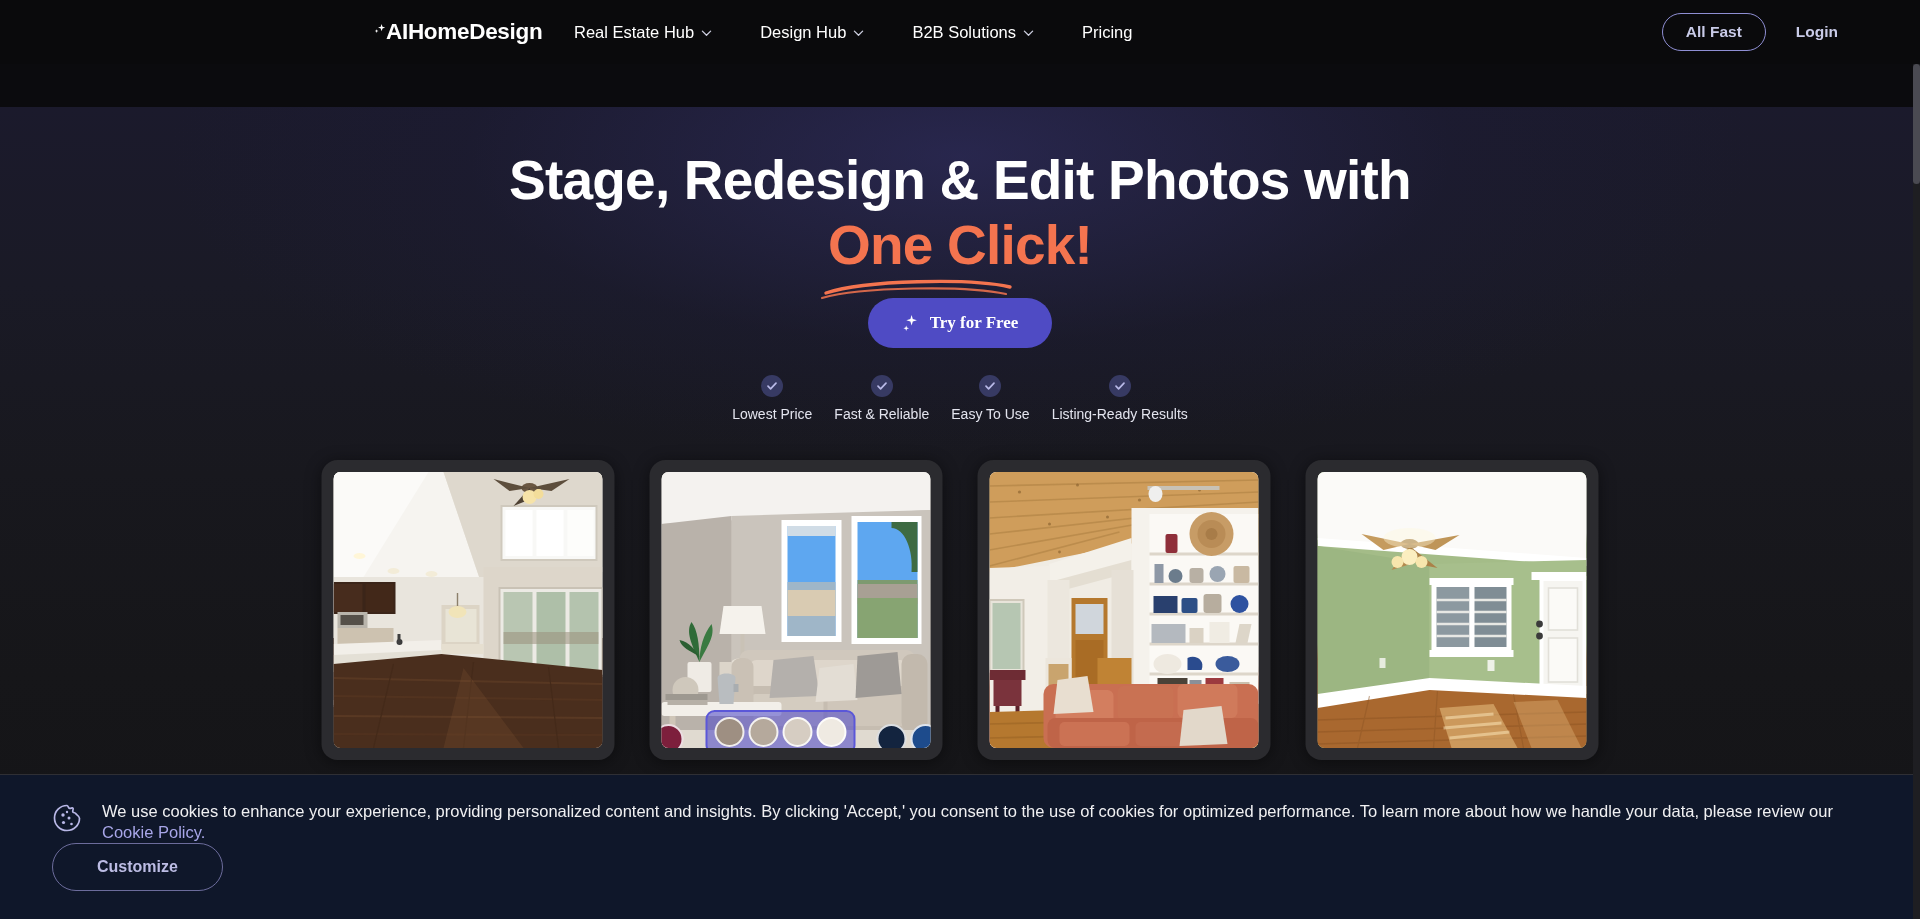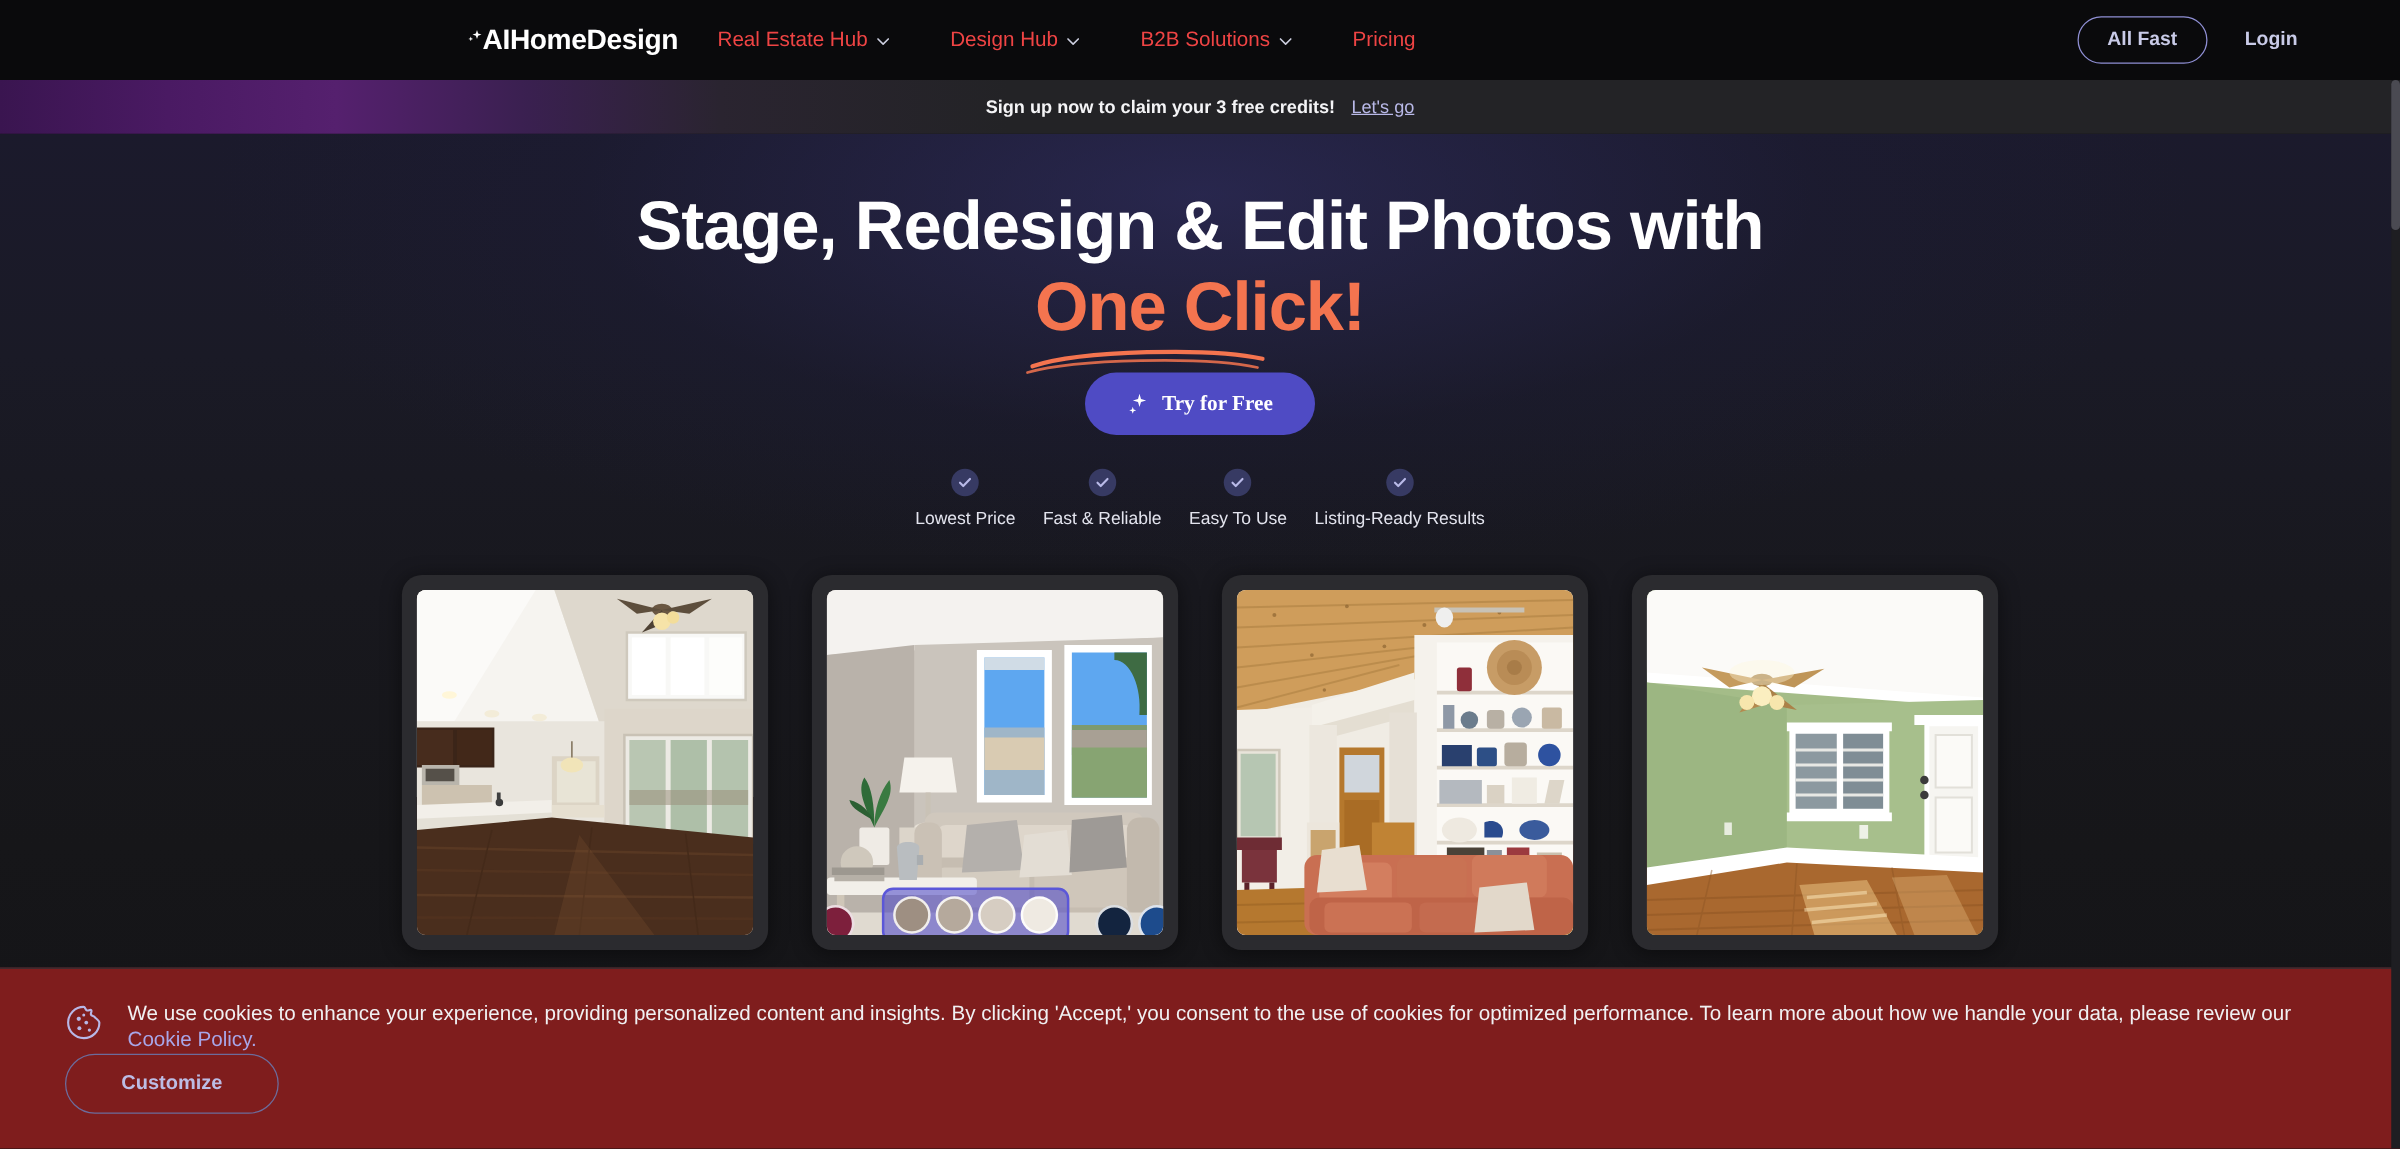--- a/index.html
+++ b/index.html
@@ -33,21 +33,21 @@
   .brand .spark svg { position: absolute; left: 0; top: 3px; }
   .brand-text { margin-left: -2px; }
 
   .navlinks {
     position: absolute; left: 574px; top: 50%;
     transform: translateY(-50%);
     display: flex; align-items: center; gap: 48px;
   }
   .navlink {
     display: flex; align-items: center; gap: 7px;
-    color: #ef4444; font-size: 16.5px; font-weight: 400;
+    color: #ffffff; font-size: 16.5px; font-weight: 400;
     cursor: pointer; white-space: nowrap; justify-content: flex-end;
   }
   .chev { display: inline-block; width: 11px; height: 11px; position: relative; top: 1px; }
   .chev svg { display: block; }
 
   .navright {
     position: absolute; right: 82px; top: 50%;
     transform: translateY(-50%);
     display: flex; align-items: center; gap: 30px;
   }
@@ -174,21 +174,21 @@
     border: 2px solid #5b57d8;
     border-radius: 9px;
     padding: 5px 7px;
     display: flex; gap: 4px;
   }
 
   
   .cookiebar {
     position: absolute; bottom: 0; left: 0;
     width: 1920px; height: 145px;
-    background: #7f1d1d;
+    background: #0f172a;
     z-index: 60;
     border-top: 1px solid #2f2f34;
     text-decoration: underline;
   }
   .cookie-row {
     position: absolute; top: 26px; left: 52px; right: 52px;
     display: flex; align-items: flex-start; gap: 20px;
   }
   .cookie-icon { flex: 0 0 auto; width: 30px; height: 30px; margin-top: 2px; }
   .cookie-text {
@@ -279,24 +279,20 @@
         <span>Pricing</span>
       </div>
     </div>
 
     <div class="navright">
       <button class="alltools-btn">All Fast</button>
       <span class="login-link">Login</span>
     </div>
   </div>
 
-  <div class="promo">
-    <span class="promo-text">Sign up now to claim your 3 free credits!</span>
-    <span class="promo-link">Let's go</span>
-  </div>
 
   <div class="hero">
 
     <div class="headline">
       <div>Stage, Redesign &amp; Edit Photos with</div>
       <div class="headline-l2">
         <span class="accent">One Click!</span>
         <svg class="underswoosh" viewBox="0 0 196 26">
           <path d="M6 19 C45 6, 150 4, 190 13" stroke="#f4744f" stroke-width="3.4" fill="none" stroke-linecap="round"></path>
           <path d="M2 24 C40 13, 145 11, 186 20" stroke="#f4744f" stroke-width="2.2" fill="none" stroke-linecap="round" opacity="0.85"></path>

